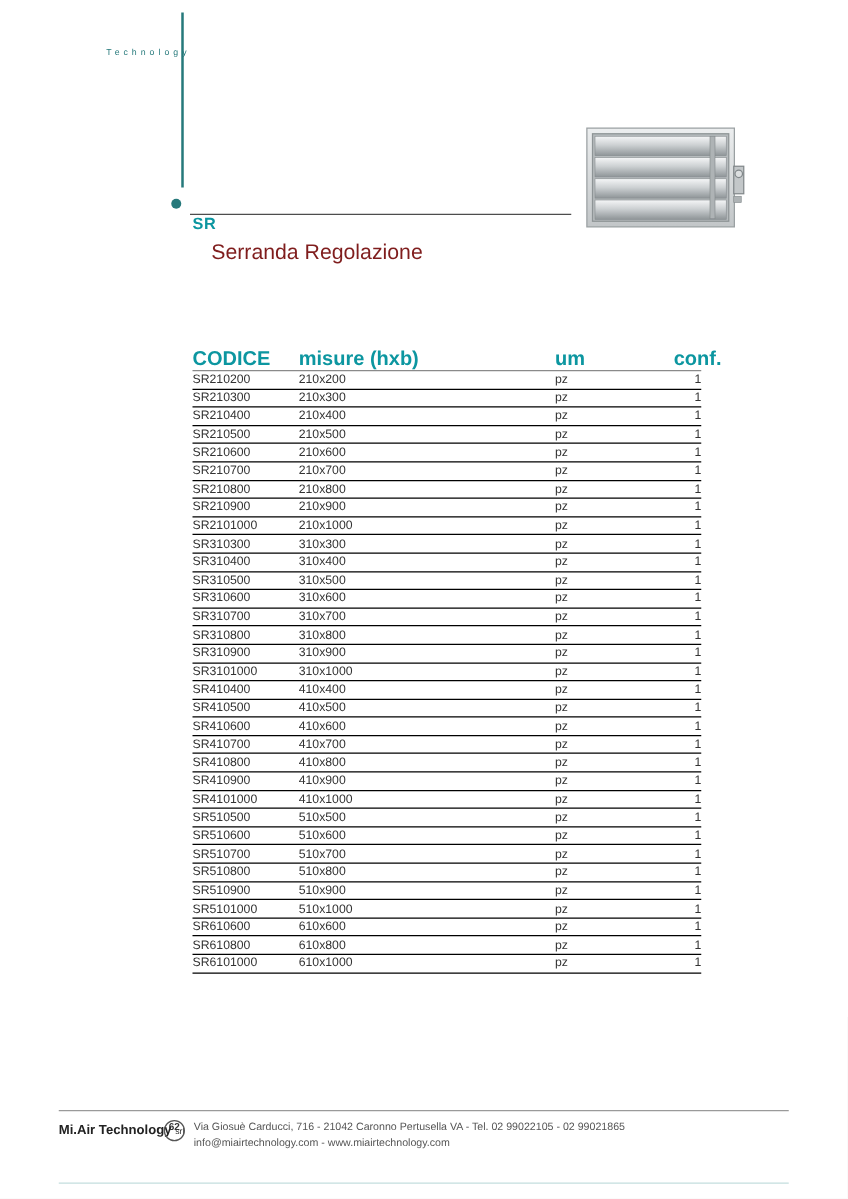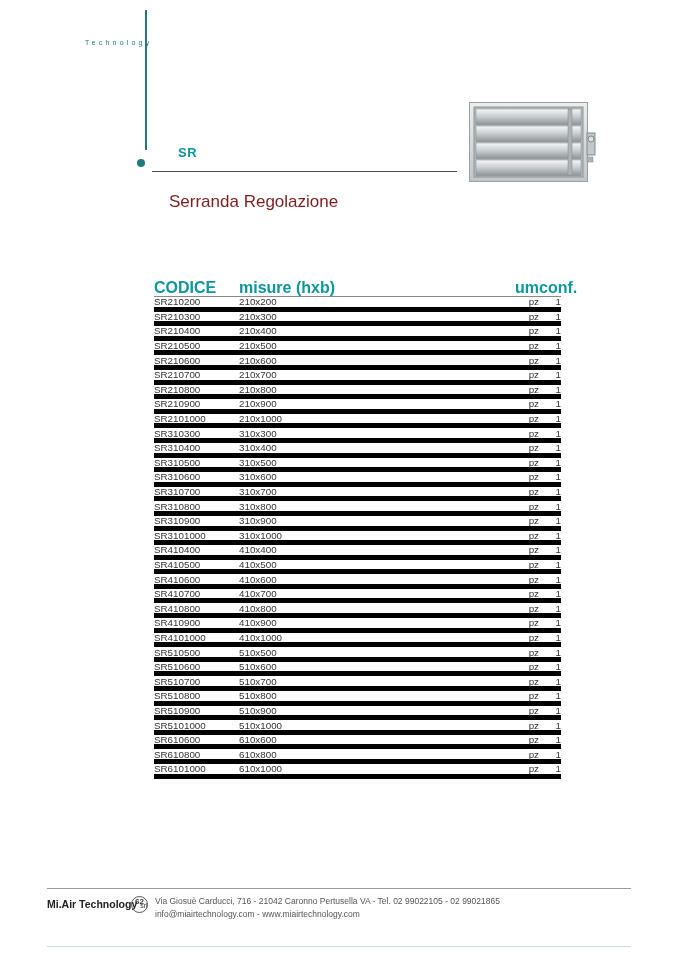--- a/index.html
+++ b/index.html
@@ -37,25 +37,24 @@
     position:absolute;left:468px;top:101px;
     width:130px;height:84px;
   }
   
   .section-bullet{
     position:absolute;left:137px;top:159px;
     width:8px;height:8px;border-radius:50%;
     background:var(--accent,#26797b);
   }
   .section-code{
-    position:absolute;left:154px;top:145px;
+    position:absolute;left:154px;top:171px;
     font-size:13px;font-weight:bold;
     color:var(--table_header,#0c96a0);
     letter-spacing:0.5px;
-    margin-left:24px;
   }
   .section-rule{
     position:absolute;left:152px;top:171px;
     width:305px;height:1px;background:#4d4d4d;
   }
   .product-title{
     position:absolute;left:153px;top:176px;margin:16px;
     font-size:17px;font-weight:400;color:#7f1d1d;
   }
   .product-desc{
@@ -65,26 +64,26 @@
   
   .table{position:absolute;left:154px;top:279px;width:407px;}
   .thead{
     display:flex;align-items:center;height:17px;
     border-bottom:1px solid #8a8a8a;
     font-size:16px;font-weight:bold;
     color:var(--table_header,#0c96a0);
   }
   .tr{
     display:flex;align-items:center;height:14.6px;
-    box-sizing:border-box;border-bottom:5px solid #000000;
+    box-sizing:border-box;border-bottom:1px solid #000000;
     font-size:9.8px;color:#333;
   }
   .col0{width:85px;}
   .col1{width:205px;}
-  .col2{width:95px;text-align:right;}
+  .col2{width:95px;}
   .col3{width:22px;text-align:right;}
   
   .footer-rule{
     position:absolute;left:47px;top:888px;
     width:584px;height:1px;background:#9a9a9a;
   }
   .footer{position:absolute;left:47px;top:894px;width:584px;}
   .footer-company{
     position:absolute;left:0;top:4px;
     font-size:10.5px;font-weight:bold;color:#222;white-space:nowrap;

